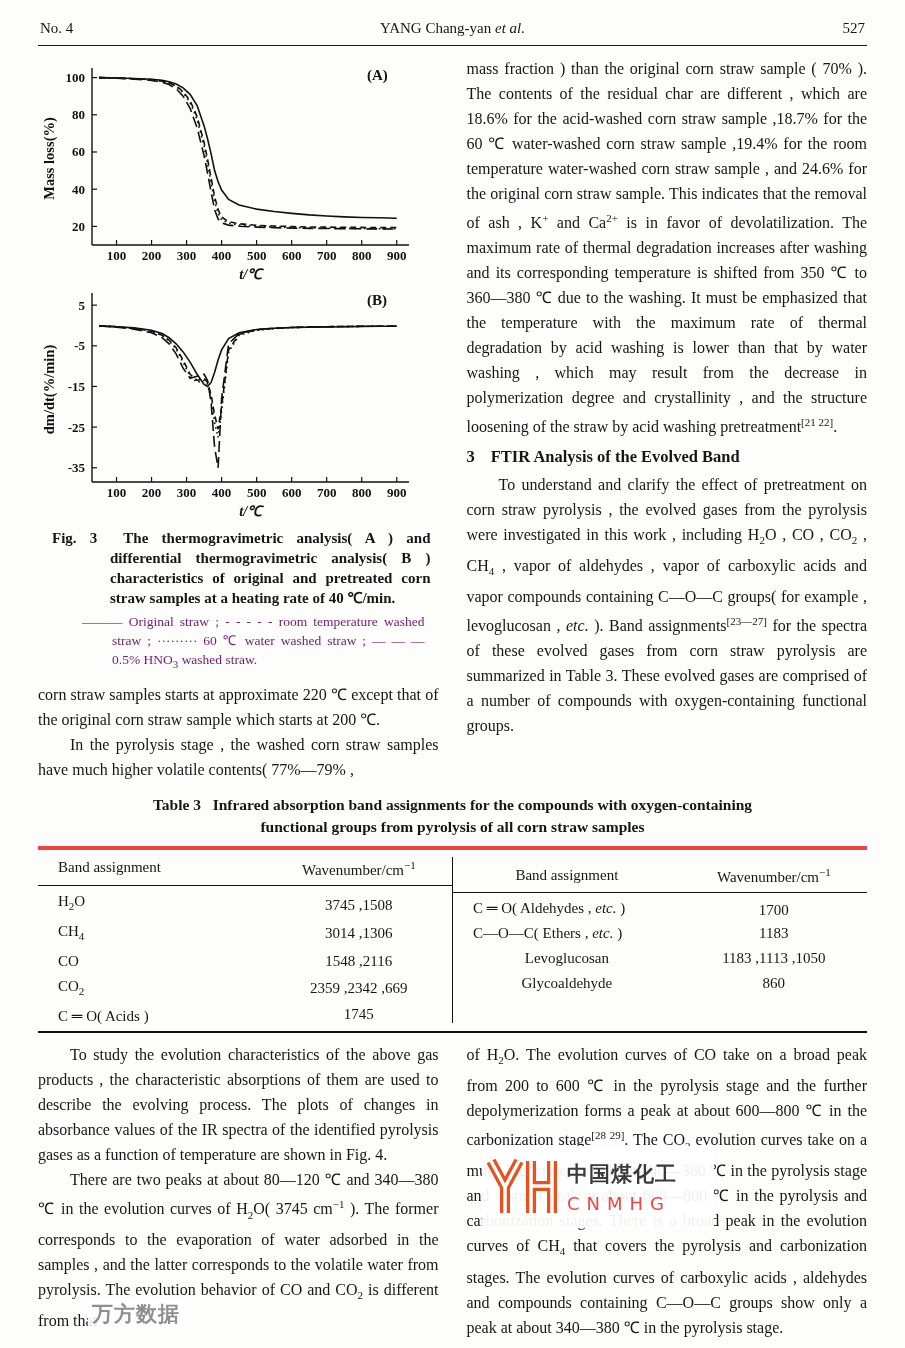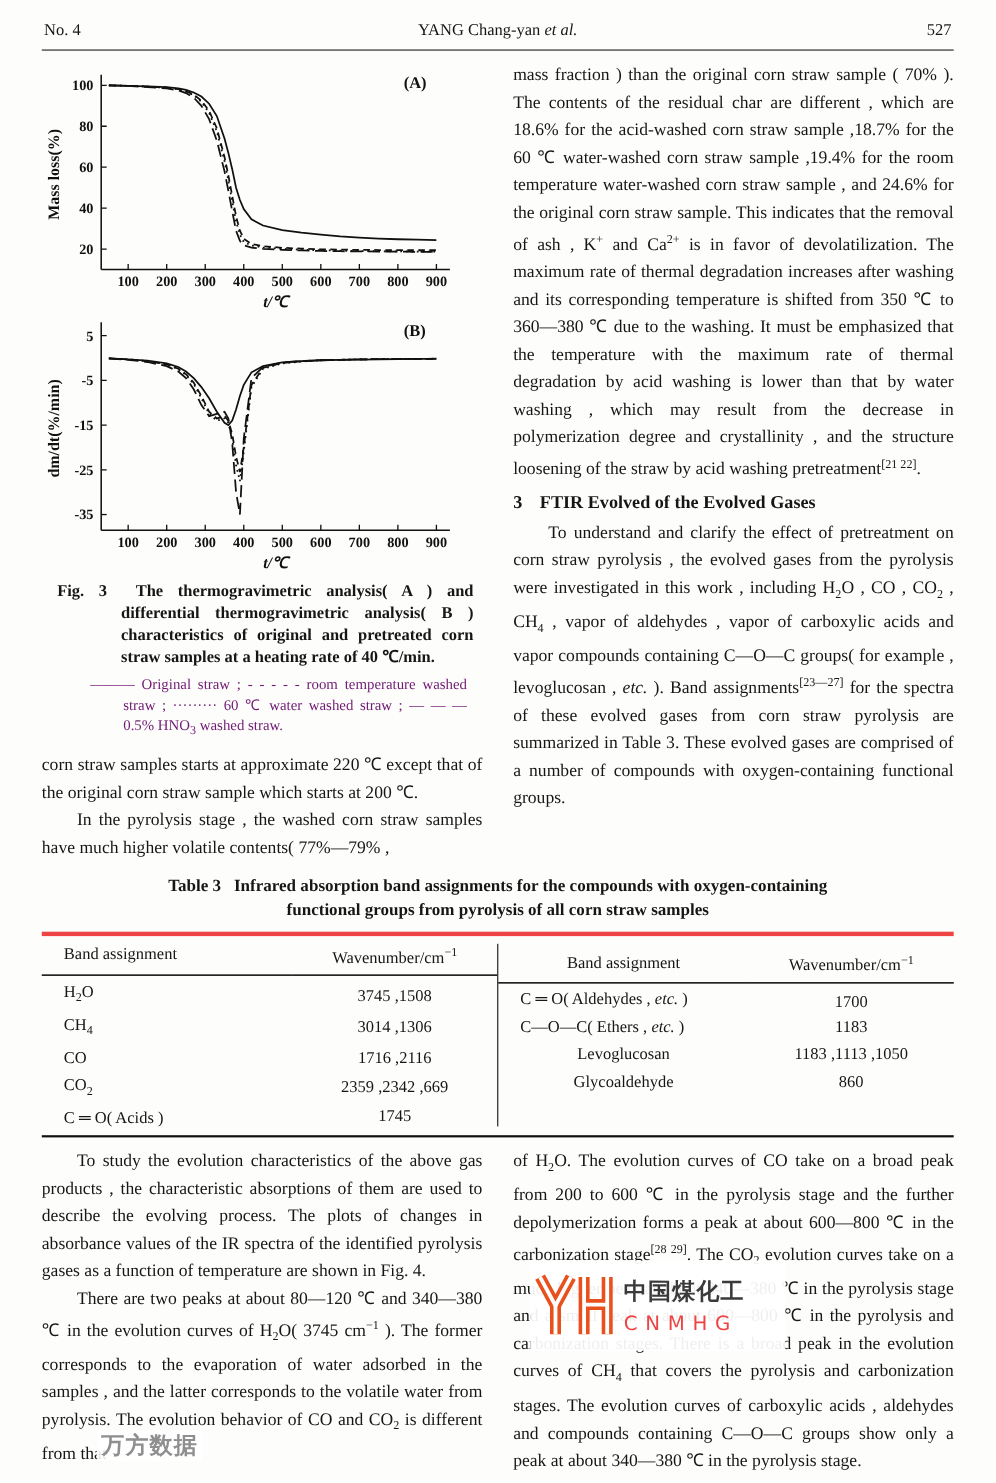--- a/index.html
+++ b/index.html
@@ -155,21 +155,21 @@
         <figcaption>
           <div class="caption"><span class="fig-label">Fig. 3</span><span>The thermogravimetric analysis( A ) and differential thermogravimetric analysis( B ) characteristics of original and pretreated corn straw samples at a heating rate of 40 ℃/min.</span></div>
           <div class="legend"><span class="ls">———</span> Original straw ; <span class="ls">- - - - -</span> room temperature washed straw ; <span class="ls">·········</span> 60 ℃ water washed straw ; <span class="ls">— — —</span> 0.5% HNO<sub>3</sub> washed straw.</div>
         </figcaption>
       </figure>
       <p class="body">corn straw samples starts at approximate 220 ℃ except that of the original corn straw sample which starts at 200 ℃.</p>
       <p class="body indent">In the pyrolysis stage , the washed corn straw samples have much higher volatile contents( 77%—79% ,</p>
     </div>
     <div class="col">
       <p class="body">mass fraction ) than the original corn straw sample ( 70% ). The contents of the residual char are different , which are 18.6% for the acid-washed corn straw sample ,18.7% for the 60 ℃ water-washed corn straw sample ,19.4% for the room temperature water-washed corn straw sample , and 24.6% for the original corn straw sample. This indicates that the removal of ash , K<sup>+</sup> and Ca<sup>2+</sup> is in favor of devolatilization. The maximum rate of thermal degradation increases after washing and its corresponding temperature is shifted from 350 ℃ to 360—380 ℃ due to the washing. It must be emphasized that the temperature with the maximum rate of thermal degradation by acid washing is lower than that by water washing , which may result from the decrease in polymerization degree and crystallinity , and the structure loosening of the straw by acid washing pretreatment<sup>[21 22]</sup>.</p>
-      <h3 class="sec"><span class="hnum">3</span><span>FTIR Evolved of the Evolved Gases</span></h3>
+      <h3 class="sec"><span class="hnum">3</span><span>FTIR Analysis of the Evolved Band</span></h3>
       <p class="body indent">To understand and clarify the effect of pretreatment on corn straw pyrolysis , the evolved gases from the pyrolysis were investigated in this work , including H<sub>2</sub>O , CO , CO<sub>2</sub> , CH<sub>4</sub> , vapor of aldehydes , vapor of carboxylic acids and vapor compounds containing C—O—C groups( for example , levoglucosan , <i>etc.</i> ). Band assignments<sup>[23—27]</sup> for the spectra of these evolved gases from corn straw pyrolysis are summarized in Table 3. These evolved gases are comprised of a number of compounds with oxygen-containing functional groups.</p>
     </div>
   </div>
 
   <div class="tbl-title">
     <div>Table 3  Infrared absorption band assignments for the compounds with oxygen-containing</div>
     <div>functional groups from pyrolysis of all corn straw samples</div>
   </div>
 
   <div class="tbl-wrap">
@@ -185,21 +185,21 @@
           <tr>
               <td class="band">H<sub>2</sub>O</td>
               <td class="wave">3745 ,1508</td>
             </tr>
           <tr>
               <td class="band">CH<sub>4</sub></td>
               <td class="wave">3014 ,1306</td>
             </tr>
           <tr>
               <td class="band">CO</td>
-              <td class="wave">1716 ,2116</td>
+              <td class="wave">1548 ,2116</td>
             </tr>
           <tr>
               <td class="band">CO<sub>2</sub></td>
               <td class="wave">2359 ,2342 ,669</td>
             </tr>
           <tr>
               <td class="band">C ═ O( Acids )</td>
               <td class="wave">1745</td>
             </tr>
         </tbody>

